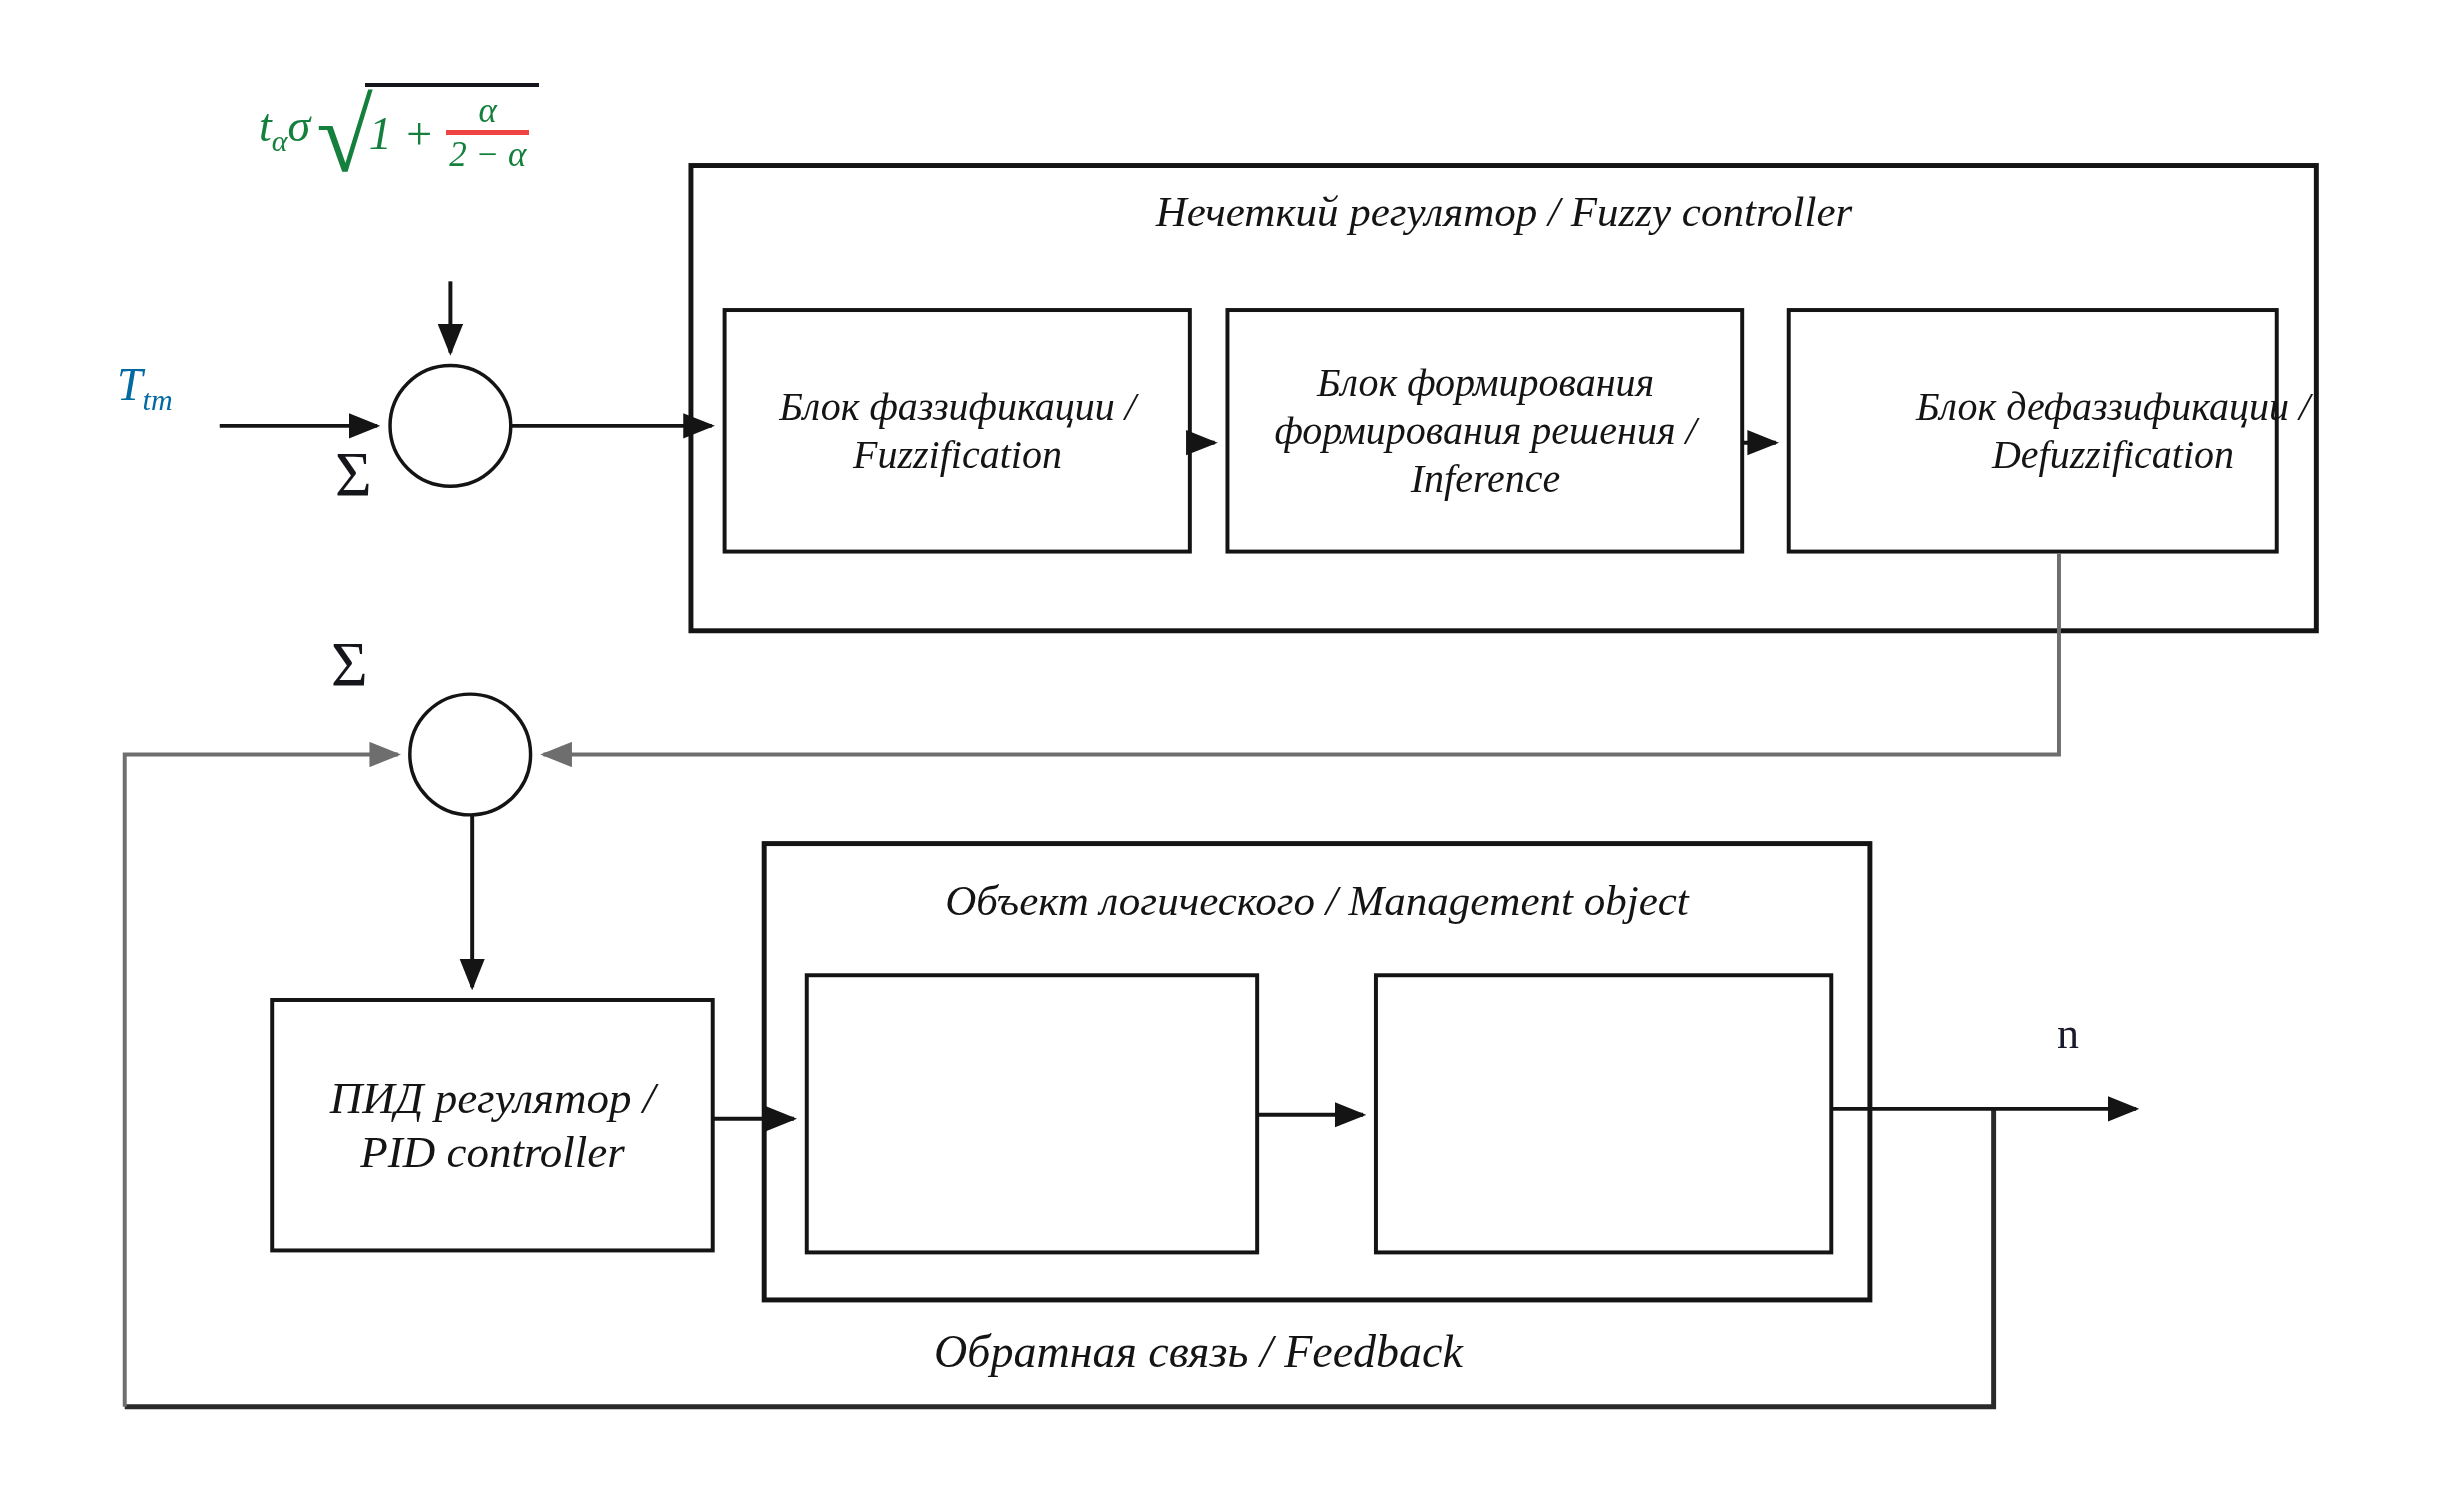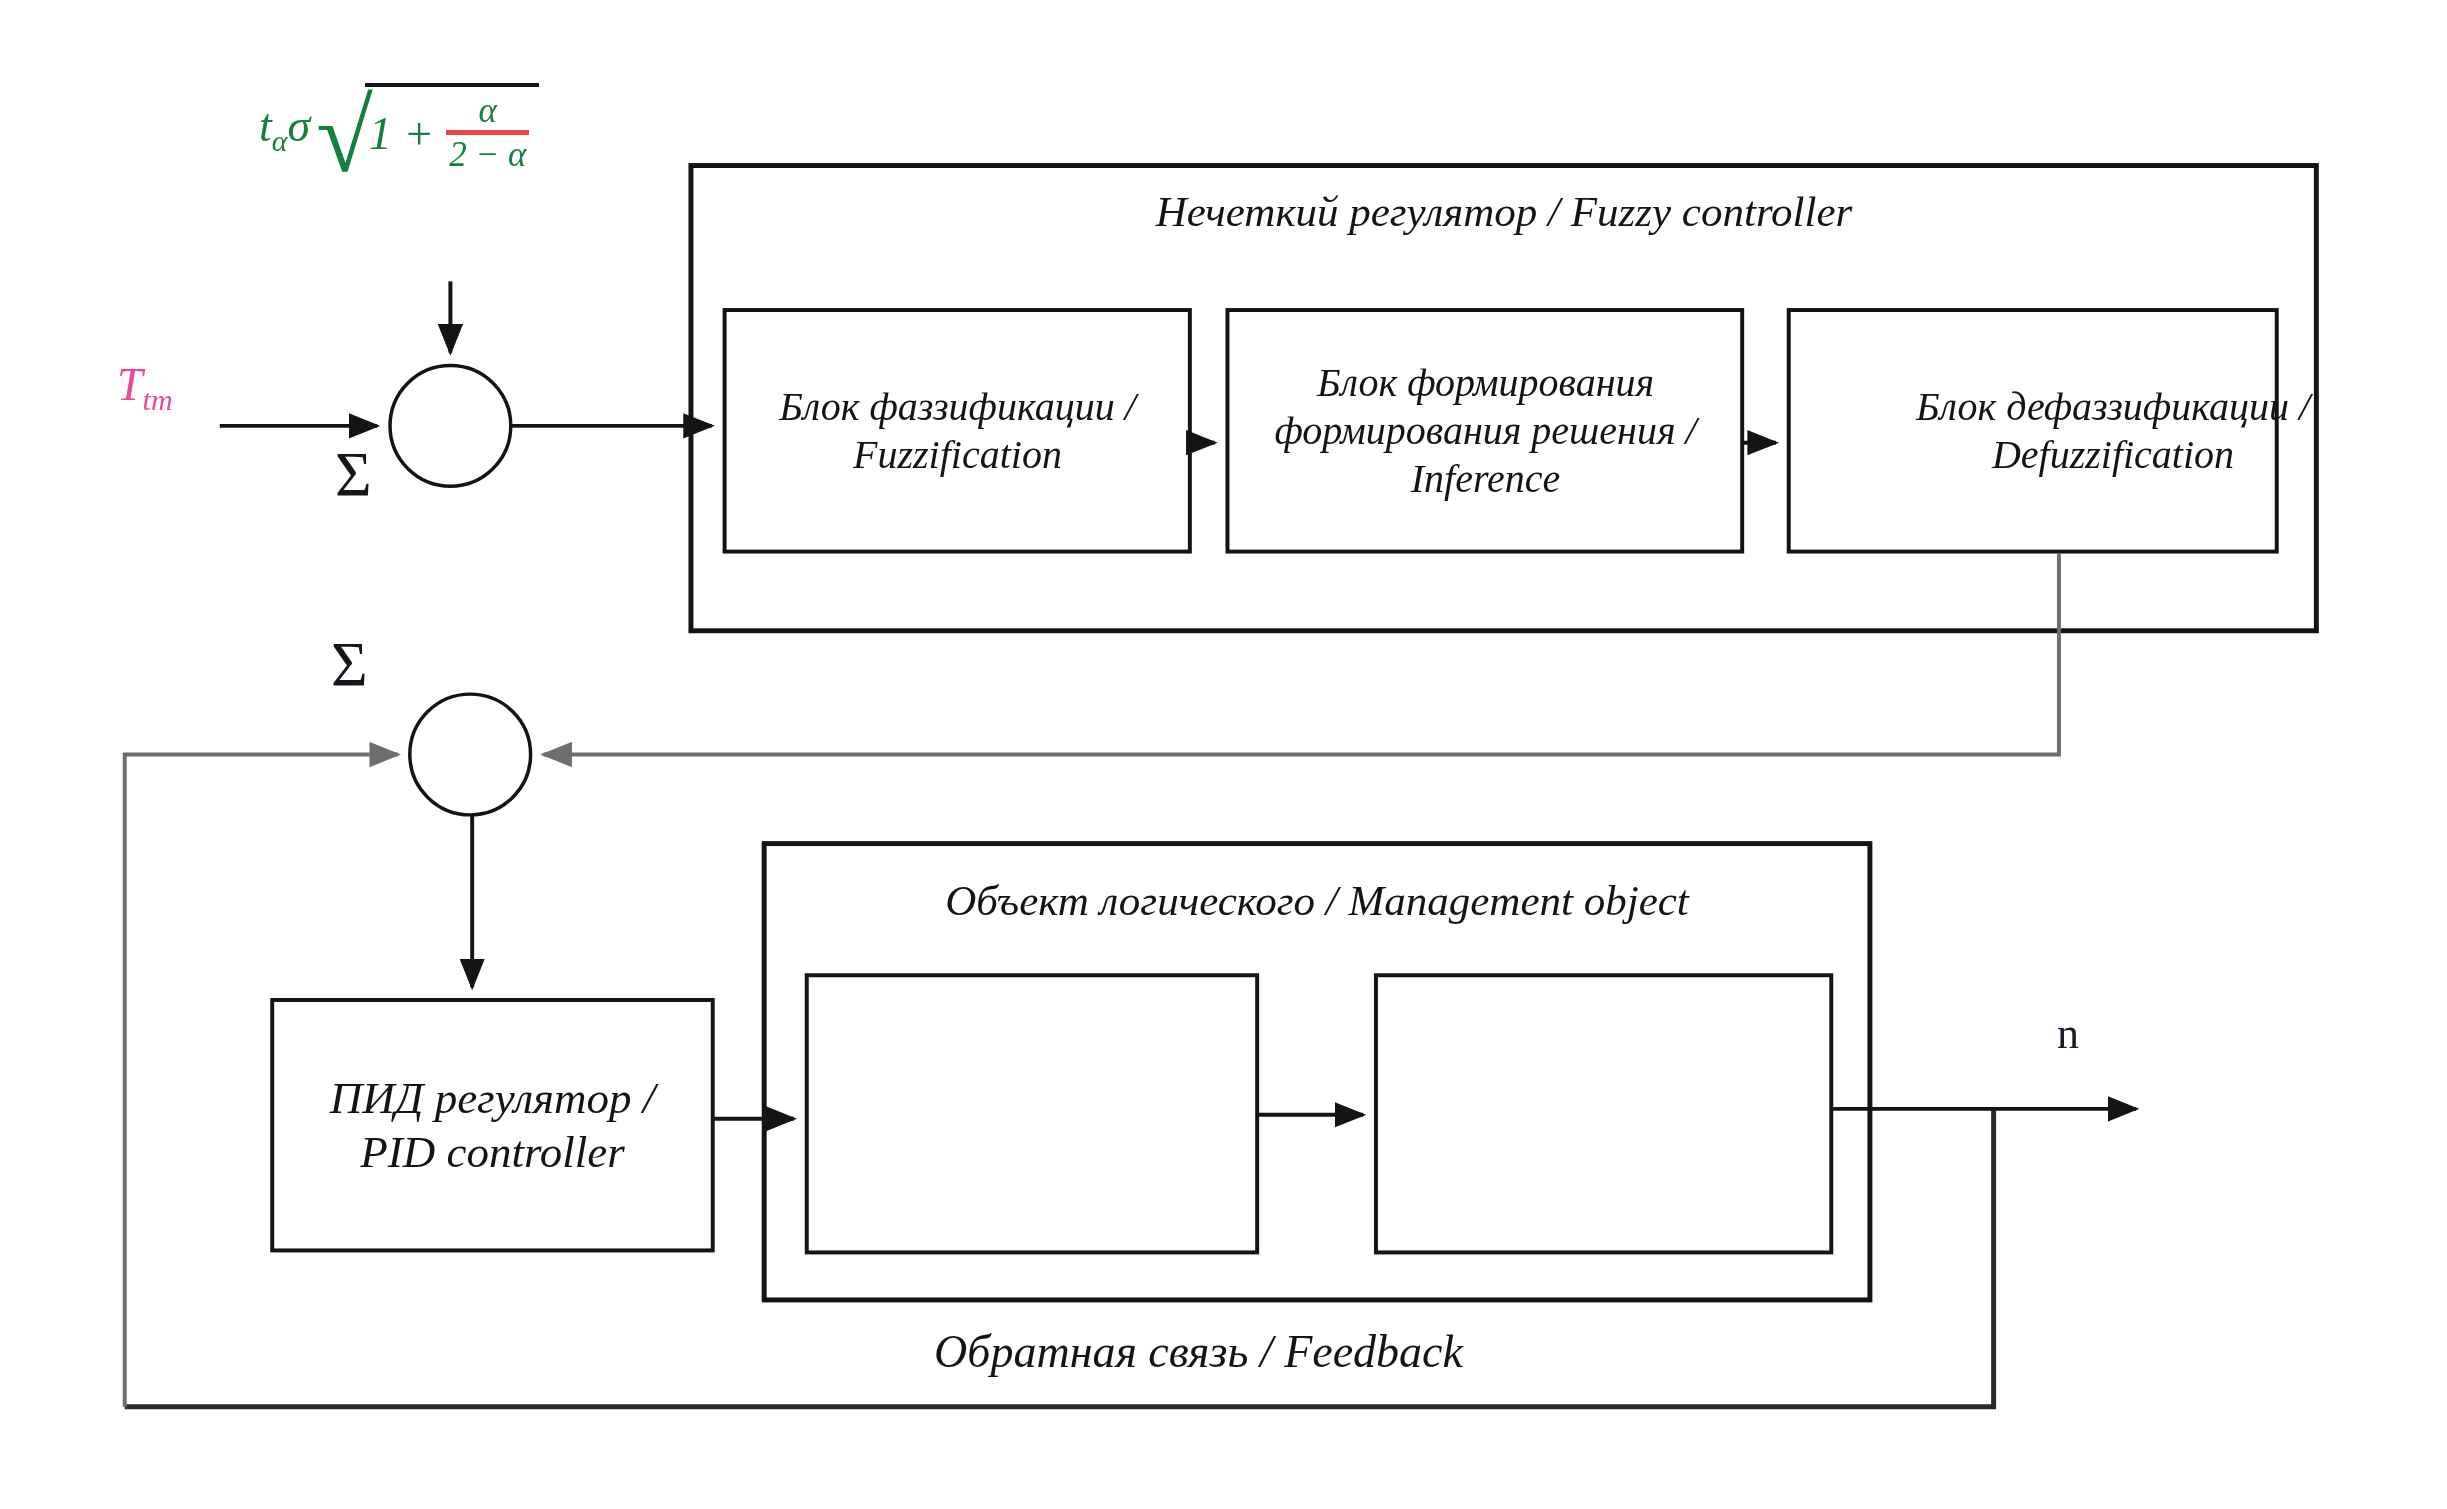--- a/index.html
+++ b/index.html
@@ -15,21 +15,21 @@
   
   .formula{position:absolute;left:259px;top:83px;display:flex;align-items:center;
            font-style:italic;font-size:46px;color:#15803d;}
   .formula sub{font-size:30px;font-style:italic;transform:translateY(6px);}
   .radical-sign{font-style:normal;font-size:103px;font-weight:400;line-height:0;
                 margin:0 -8px 0 6px;transform:translateY(8px);}
   .radicand{border-top:4px solid #15151c;display:inline-flex;align-items:center;
             padding:6px 10px 0 4px;gap:12px;}
   .frac{display:inline-flex;flex-direction:column;align-items:center;font-size:35px;line-height:1.05;}
   .frac .den{border-top:5px solid #ef4444;padding:2px 3px 0 3px;}
-  .sig{position:absolute;font-size:46px;font-style:italic;color:#ec4899;}
+  .sig{position:absolute;font-size:46px;font-style:italic;color:#0369a1;}
   .sig sub{font-size:30px;transform:translateY(4px);}
   .sigma{position:absolute;font-size:63px;font-style:normal;color:#15151c;line-height:1;}
   .out-n{position:absolute;font-size:44px;color:#1b1b2e;line-height:1;}
 </style>
 </head>
 <body>
 
 <div class="stage">
 
   <svg width="2447" height="1510" viewBox="0 0 2472 1525">

